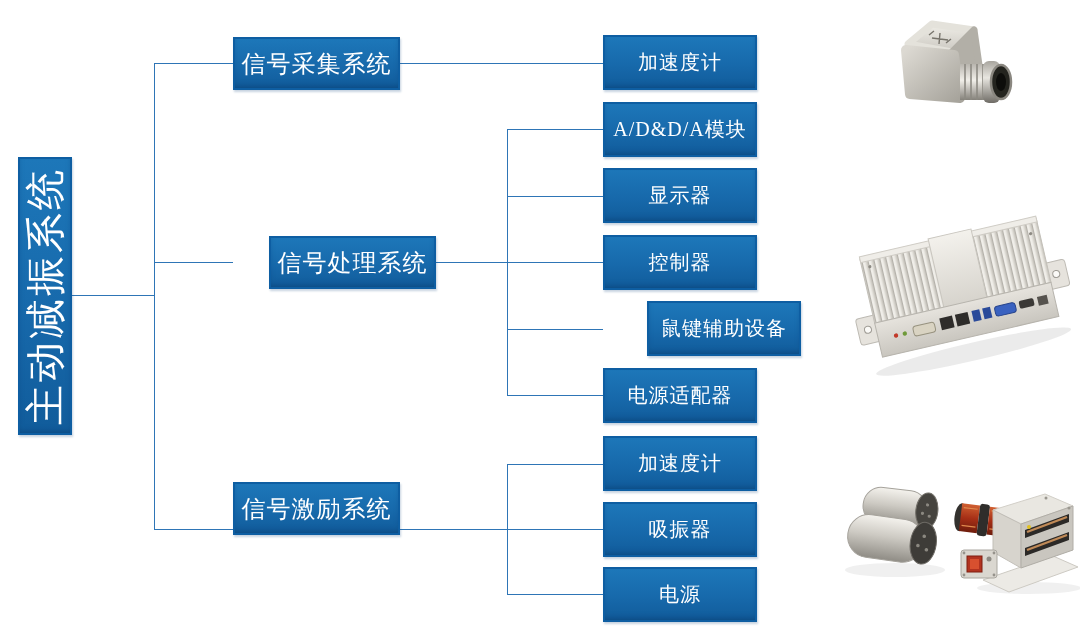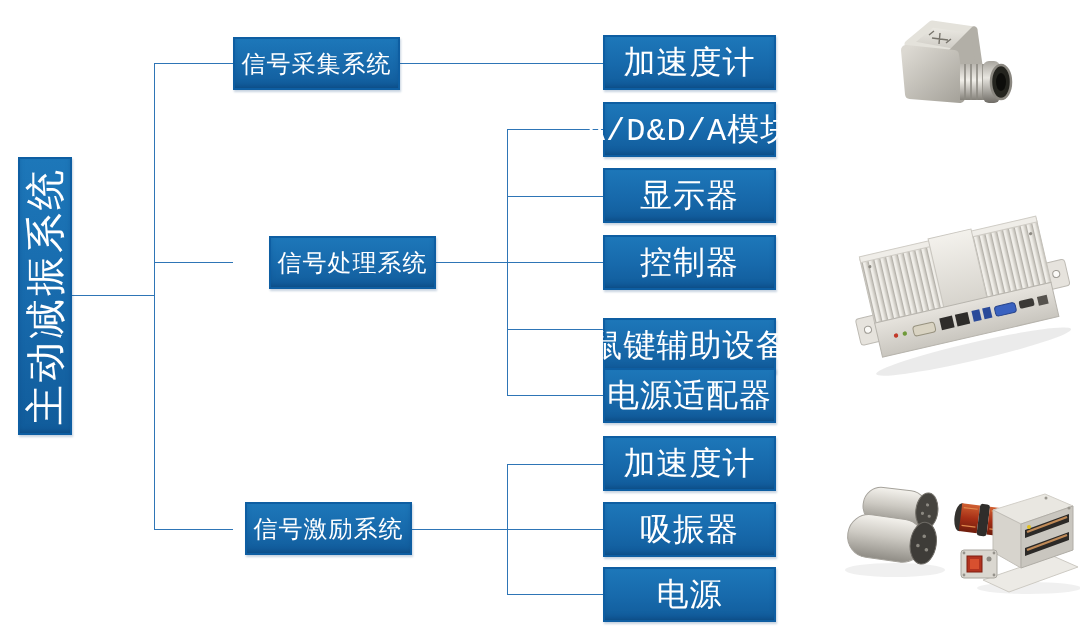--- a/index.html
+++ b/index.html
@@ -9,21 +9,21 @@
 
   .node{
     position:absolute;box-sizing:border-box;
     display:flex;align-items:center;justify-content:center;
     background:linear-gradient(180deg,#1d77b9 0%,#1769ab 55%,#115c9b 100%);
     border:2px solid #0e5ea2;
     box-shadow:inset 0 -4px 6px -3px rgba(8,58,108,.6), 1px 2px 2px rgba(30,80,130,.25);
     color:#ffffff;text-align:center;white-space:nowrap;
   }
   .node-mid{width:167px;height:53px;left:233px;font-size:24px;letter-spacing:1px;}
-  .node-right{width:173px;height:55px;left:603px;font-size:32px;letter-spacing:1px;font-family:Liberation Mono, monospace;}
+  .node-right{width:154px;height:55px;left:603px;font-size:20px;letter-spacing:1px;}
   .node-root{left:18px;top:157px;width:54px;height:278px;}
   .vtext{
     position:absolute;left:50%;top:50%;
     transform:translate(-50%,-50%) rotate(-90deg);
     font-size:40px;letter-spacing:3px;white-space:nowrap;
   }
   .hline{position:absolute;height:1px;background:#2e75b6;}
   .vline{position:absolute;width:1px;background:#2e75b6;}
   .photo{position:absolute;}
   .photo svg{display:block;width:100%;height:100%;}
@@ -58,37 +58,37 @@
   <div class="node node-root">
     <span class="vtext">主动减振系统</span>
   </div>
 
   <div class="node node-mid" style="top:37px;">
     <span>信号采集系统</span>
   </div>
   <div class="node node-mid" style="top:236px;margin-left:36px;">
     <span>信号处理系统</span>
   </div>
-  <div class="node node-mid" style="top:502px;margin-left:12px;">
+  <div class="node node-mid" style="top:482px;">
     <span>信号激励系统</span>
   </div>
 
   <div class="node node-right" style="top:35px;">
     <span>加速度计</span>
   </div>
   <div class="node node-right" style="top:102px;">
     <span>A/D&amp;D/A模块</span>
   </div>
   <div class="node node-right" style="top:235px;">
     <span>控制器</span>
   </div>
   <div class="node node-right" style="top:168px;">
     <span>显示器</span>
   </div>
-  <div class="node node-right" style="top:318px;">
+  <div class="node node-right" style="top:301px;margin-left:44px;">
     <span>鼠键辅助设备</span>
   </div>
   <div class="node node-right" style="top:368px;">
     <span>电源适配器</span>
   </div>
   <div class="node node-right" style="top:436px;">
     <span>加速度计</span>
   </div>
   <div class="node node-right" style="top:502px;">
     <span>吸振器</span>

